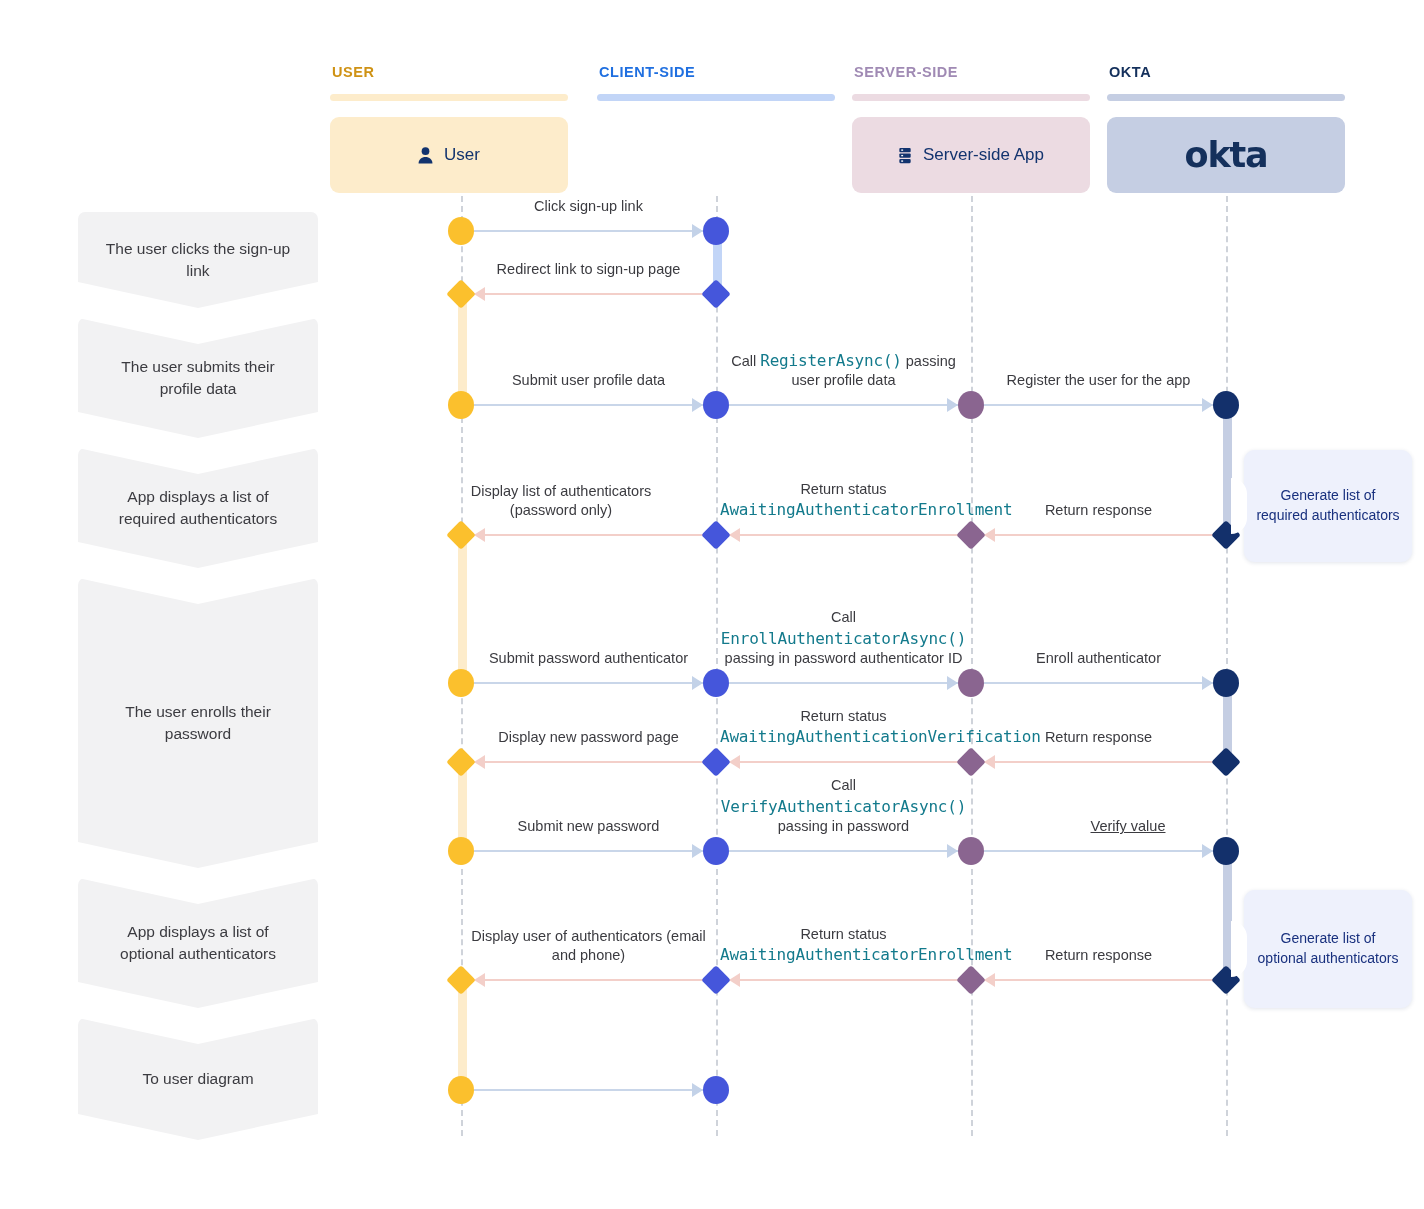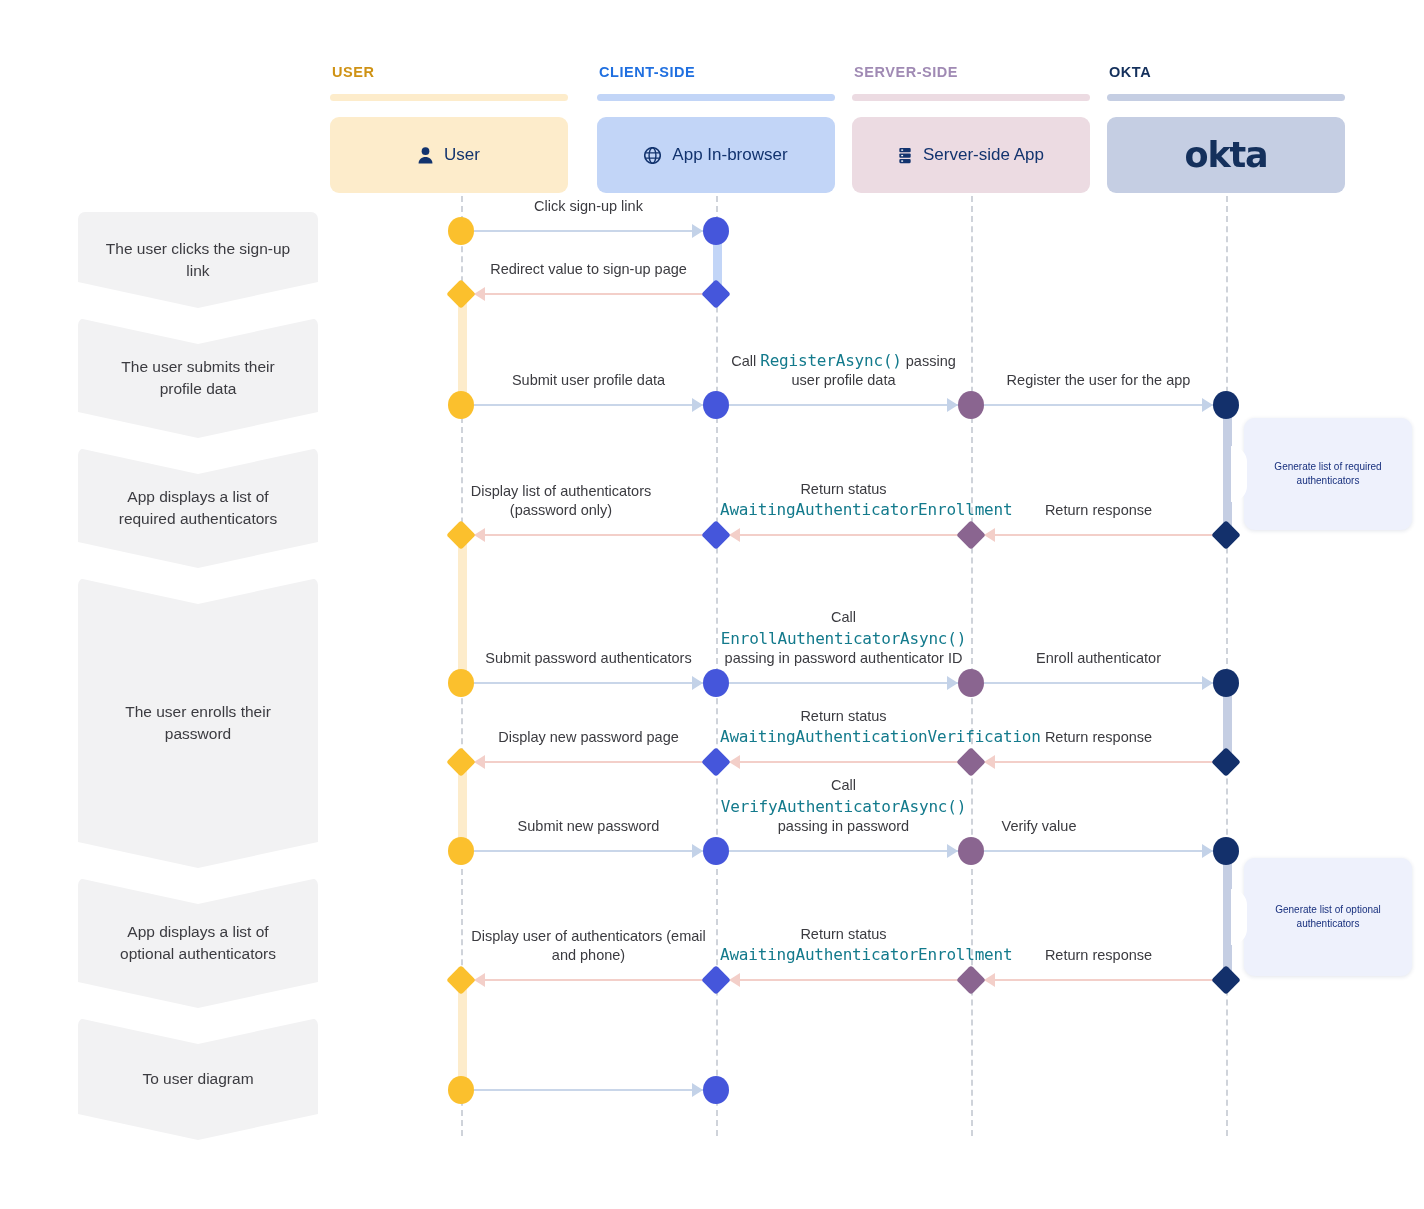--- a/index.html
+++ b/index.html
@@ -65,23 +65,24 @@
 
   
   .node{position:absolute;transform:translate(-50%,-50%);}
   .node.circle{width:26px;height:26px;border-radius:50%;}
   .node.diamond{width:21px;height:21px;transform:translate(-50%,-50%) rotate(45deg);border-radius:3px;}
 
   
   .callout{
     position:absolute;width:168px;border-radius:11px;background:#eef1fc;
     box-shadow:0 1px 4px rgba(20,40,90,.12);
-    color:#18307e;font-size:10px;line-height:1.42;text-align:center;
+    color:#18307e;font-size:14px;line-height:1.42;text-align:center;
     display:flex;align-items:center;justify-content:center;padding:14px 12px;
     box-sizing:border-box;
+    margin-top:32px;
   }
   .callout .notch{
     position:absolute;left:-13px;top:50%;transform:translateY(-50%);
     width:16px;height:56px;background:#fff;border-radius:0 34px 34px 0;
   }
 </style>
 </head>
 <body>
 
 <div class="canvas">
@@ -117,30 +118,20 @@
               <circle cx="8" cy="4.4" r="4.1" fill="#12336e"></circle>
               <path d="M0.6 17.4c0-4.2 3.3-6.8 7.4-6.8s7.4 2.6 7.4 6.8z" fill="#12336e"></path>
             </svg>
           </span>
           <span>User</span>
         </div>
       </div>
       <div class="lane-head" style="left: 597px; width: 238px;">
         <div class="lane-title" style="color: rgb(31, 111, 224);">CLIENT-SIDE</div>
         <div class="lane-rule" style="background: rgb(194, 213, 247);"></div>
-        <div class="lane-box" style="background: rgb(194, 213, 247);">
-          <span class="ic">
-            <svg width="17" height="17" viewBox="0 0 18 18">
-              <circle cx="9" cy="9" r="8.2" fill="none" stroke="#12336e" stroke-width="1.7"></circle>
-              <ellipse cx="9" cy="9" rx="3.6" ry="8.2" fill="none" stroke="#12336e" stroke-width="1.5"></ellipse>
-              <path d="M1 6.2h16M1 11.8h16" stroke="#12336e" stroke-width="1.5"></path>
-            </svg>
-          </span>
-          <span>App In-browser</span>
-        </div>
       </div>
       <div class="lane-head" style="left: 852px; width: 238px;">
         <div class="lane-title" style="color: rgb(160, 138, 180);">SERVER-SIDE</div>
         <div class="lane-rule" style="background: rgb(236, 219, 226);"></div>
         <div class="lane-box" style="background: rgb(236, 219, 226);">
           <span class="ic">
             <svg width="14" height="17" viewBox="0 0 14 18">
               <rect x="1" y="1" width="12" height="4.6" rx="1.2" fill="#12336e"></rect>
               <rect x="1" y="6.8" width="12" height="4.6" rx="1.2" fill="#12336e"></rect>
               <rect x="1" y="12.6" width="12" height="4.6" rx="1.2" fill="#12336e"></rect>
@@ -175,21 +166,21 @@
       <div class="act" style="left: 1222.5px; top: 683px; height: 79px; background: rgb(197, 206, 227);"></div>
       <div class="act" style="left: 1222.5px; top: 851px; height: 129px; background: rgb(197, 206, 227);"></div>
       <div class="msg" style="left: 0px; top: 231px; width: 1424px;">
         <div class="line" style="left: 474px; width: 229px; background: rgb(201, 214, 233);"></div>
         <div class="arrow r" style="left: 692px;"></div>
         <div class="lbl" style="left: 588.5px; width: 247px; bottom: 14px;">Click sign-up link</div>
       </div>
       <div class="msg" style="left: 0px; top: 294px; width: 1424px;">
         <div class="line" style="left: 474px; width: 229px; background: rgb(243, 207, 201);"></div>
         <div class="arrow l" style="left: 474px;"></div>
-        <div class="lbl" style="left: 588.5px; width: 247px; bottom: 14px;">Redirect value to sign-up page</div>
+        <div class="lbl" style="left: 588.5px; width: 247px; bottom: 14px;">Redirect link to sign-up page</div>
       </div>
       <div class="msg" style="left: 0px; top: 405px; width: 1424px;">
         <div class="line" style="left: 474px; width: 229px; background: rgb(201, 214, 233);"></div>
         <div class="arrow r" style="left: 692px;"></div>
         <div class="lbl" style="left: 588.5px; width: 247px; bottom: 14px;">Submit user profile data</div>
       </div>
       <div class="msg" style="left: 0px; top: 405px; width: 1424px;">
         <div class="line" style="left: 729px; width: 229px; background: rgb(201, 214, 233);"></div>
         <div class="arrow r" style="left: 947px;"></div>
         <div class="lbl" style="left: 843.5px; width: 247px; bottom: 14px;"><span>Call </span><span class="code">RegisterAsync()</span><span> passing user profile data</span></div>
@@ -213,21 +204,21 @@
         </div>
       </div>
       <div class="msg" style="left: 0px; top: 535px; width: 1424px;">
         <div class="line" style="left: 474px; width: 229px; background: rgb(243, 207, 201);"></div>
         <div class="arrow l" style="left: 474px;"></div>
         <div class="lbl" style="left: 561px; width: 247px; bottom: 14px;">Display list of authenticators (password only)</div>
       </div>
       <div class="msg" style="left: 0px; top: 683px; width: 1424px;">
         <div class="line" style="left: 474px; width: 229px; background: rgb(201, 214, 233);"></div>
         <div class="arrow r" style="left: 692px;"></div>
-        <div class="lbl" style="left: 588.5px; width: 247px; bottom: 14px;">Submit password authenticators</div>
+        <div class="lbl" style="left: 588.5px; width: 247px; bottom: 14px;">Submit password authenticator</div>
       </div>
       <div class="msg" style="left: 0px; top: 683px; width: 1424px;">
         <div class="line" style="left: 729px; width: 229px; background: rgb(201, 214, 233);"></div>
         <div class="arrow r" style="left: 947px;"></div>
         <div class="lbl" style="left: 843.5px; width: 247px; bottom: 14px;"><span>Call </span><span class="code">EnrollAuthenticatorAsync()</span><span> passing in password authenticator ID</span></div>
       </div>
       <div class="msg" style="left: 0px; top: 683px; width: 1424px;">
         <div class="line" style="left: 984px; width: 229px; background: rgb(201, 214, 233);"></div>
         <div class="arrow r" style="left: 1202px;"></div>
         <div class="lbl" style="left: 1098.5px; width: 247px; bottom: 14px;">Enroll authenticator</div>
@@ -256,21 +247,21 @@
         <div class="lbl" style="left: 588.5px; width: 247px; bottom: 14px;">Submit new password</div>
       </div>
       <div class="msg" style="left: 0px; top: 851px; width: 1424px;">
         <div class="line" style="left: 729px; width: 229px; background: rgb(201, 214, 233);"></div>
         <div class="arrow r" style="left: 947px;"></div>
         <div class="lbl" style="left: 843.5px; width: 247px; bottom: 14px;"><span>Call </span><span class="code">VerifyAuthenticatorAsync()</span><span> passing in password</span></div>
       </div>
       <div class="msg" style="left: 0px; top: 851px; width: 1424px;">
         <div class="line" style="left: 984px; width: 229px; background: rgb(201, 214, 233);"></div>
         <div class="arrow r" style="left: 1202px;"></div>
-        <div class="lbl" style="left: 1039px; width: 247px; bottom: 14px;">Verify value</div>
+        <div class="lbl" style="left: 1128px; width: 247px; bottom: 14px; text-decoration: underline;">Verify value</div>
       </div>
       <div class="msg" style="left: 0px; top: 980px; width: 1424px;">
         <div class="line" style="left: 984px; width: 229px; background: rgb(243, 207, 201);"></div>
         <div class="arrow l" style="left: 984px;"></div>
         <div class="lbl" style="left: 1098.5px; width: 247px; bottom: 14px;">Return response</div>
       </div>
       <div class="msg" style="left: 0px; top: 980px; width: 1424px;">
         <div class="line" style="left: 729px; width: 229px; background: rgb(243, 207, 201);"></div>
         <div class="arrow l" style="left: 729px;"></div>
         <div class="lbl" style="left: 843.5px; width: 247px; bottom: 14px;">

